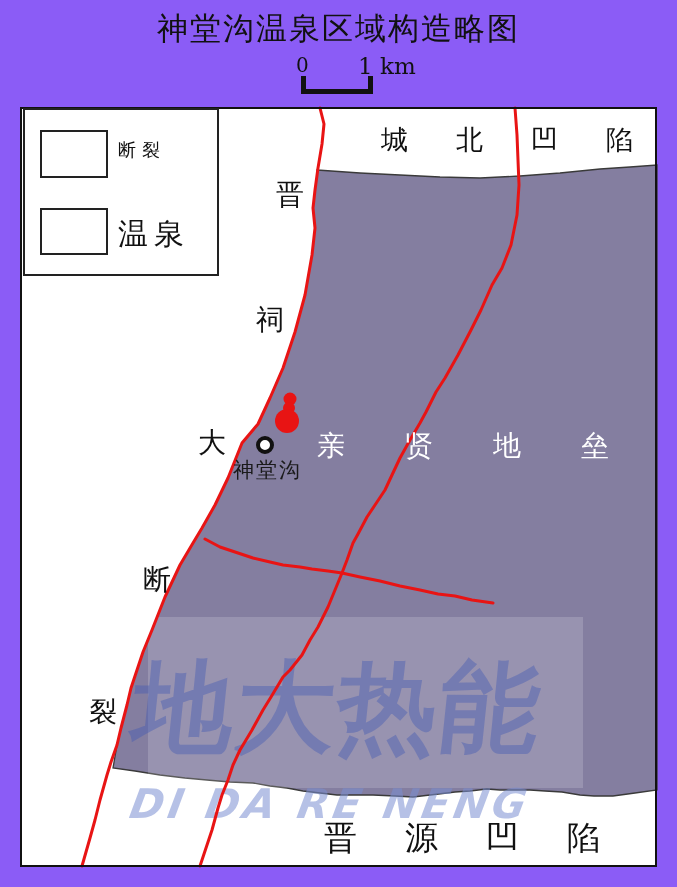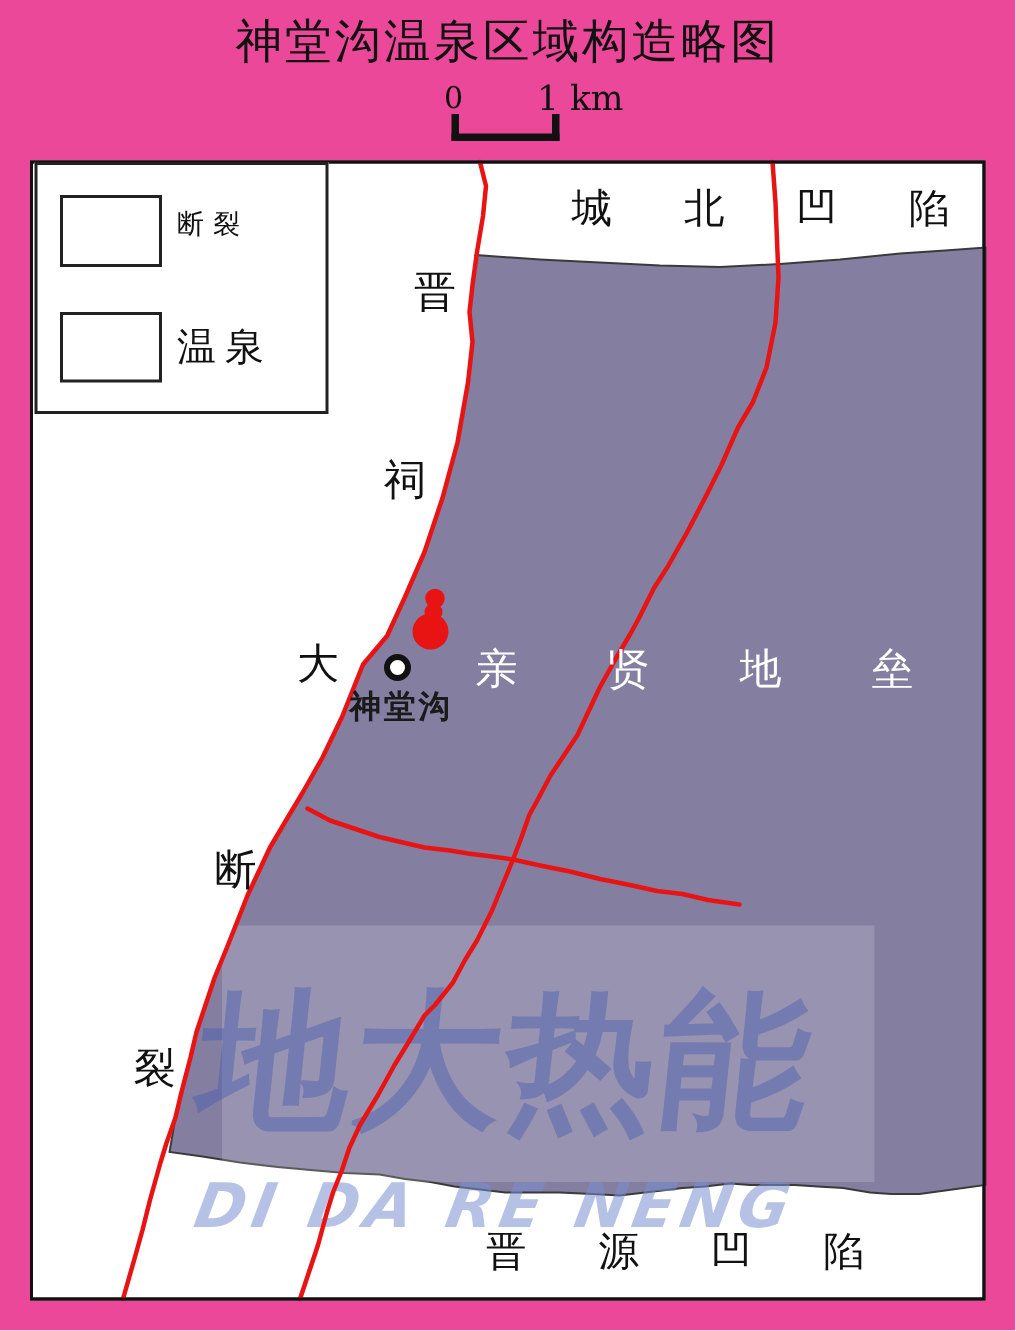--- a/index.html
+++ b/index.html
@@ -1,16 +1,16 @@
 <!DOCTYPE html>
 <html style="--c-horst: #847EA0; --c-fault: #E81414; --c-boundary: #3A3A3A; --c-wmrect: rgba(255,255,255,0.17); --c-wmcn: rgba(62,88,180,0.40); --c-wmlatin: rgba(122,142,210,0.55);"><head>
 <meta charset="utf-8">
 <style>
   html,body{margin:0;padding:0;background:#fff;}
-  .page{position:relative;width:677px;height:887px;background:#ec4899;overflow:hidden;
+  .page{position:relative;width:677px;height:887px;background:#8b5cf6;overflow:hidden;
         font-family:"DejaVu Serif","Liberation Serif",serif;color:#111;}
   .t{position:absolute;white-space:nowrap;line-height:1;}
   .title{left:0;right:0;top:13px;text-align:center;font-size:31px;letter-spacing:2px;}
   .scale-zero{left:296px;top:55px;font-size:20px;}
   .scale-km{left:358px;top:55px;font-size:23px;}
   .scale-bracket{position:absolute;left:301px;top:76px;width:62px;height:13px;
         border-left:5px solid #111;border-right:5px solid #111;border-bottom:5px solid #111;}
   .map-frame{position:absolute;left:20px;top:107px;width:637px;height:760px;
         box-sizing:border-box;border:2px solid #111;background:#fff;}
   .map-border{position:absolute;left:20px;top:107px;width:637px;height:760px;
@@ -26,28 +26,28 @@
         font-size:100px;letter-spacing:2px;fill:var(--c-wmcn);}
   .wm-latin{font-family:"DejaVu Sans","Liberation Sans",sans-serif;font-weight:bold;font-style:italic;
         font-size:41px;letter-spacing:4px;fill:var(--c-wmlatin);}
   .legend-box{position:absolute;left:23px;top:108px;width:196px;height:168px;
         box-sizing:border-box;border:2px solid #222;background:#fff;}
   .legend-sym1{position:absolute;left:40px;top:130px;width:68px;height:48px;
         box-sizing:border-box;border:2px solid #222;background:#fff;}
   .legend-sym2{position:absolute;left:40px;top:208px;width:68px;height:47px;
         box-sizing:border-box;border:2px solid #222;background:#fff;}
   .legend-label1{left:118px;top:141px;font-size:18px;letter-spacing:6px;}
-  .legend-label2{left:118px;top:219px;font-size:26px;letter-spacing:6px;}
+  .legend-label2{left:118px;top:219px;font-size:30px;letter-spacing:6px;}
   .region-north{left:381px;top:126px;font-size:27px;letter-spacing:48px;}
-  .region-south{left:324px;top:821px;font-size:27px;letter-spacing:48px;text-align:right;}
+  .region-south{left:324px;top:821px;font-size:33px;letter-spacing:48px;text-align:right;}
   .region-horst{left:306px;top:432px;font-size:28px;letter-spacing:60px;color:#fff;margin-left:11px;}
   .jc{font-size:28px;}
   .jc0{left:276px;top:181px;} .jc1{left:256px;top:306px;} .jc2{left:198px;top:429px;}
   .jc3{left:143px;top:566px;} .jc4{left:89px;top:698px;}
-  .site-label{left:233px;top:460px;font-size:21px;letter-spacing:2px;color:#1a1a1a;font-weight:bold;}
+  .site-label{left:233px;top:460px;font-size:21px;letter-spacing:2px;color:#1a1a1a;}
 </style>
 </head>
 <body>
 
 <div class="page">
 
   <div class="t title">神堂沟温泉区域构造略图</div>
 
   <div class="t scale-zero">0</div>
   <div class="t scale-km">1 km</div>

